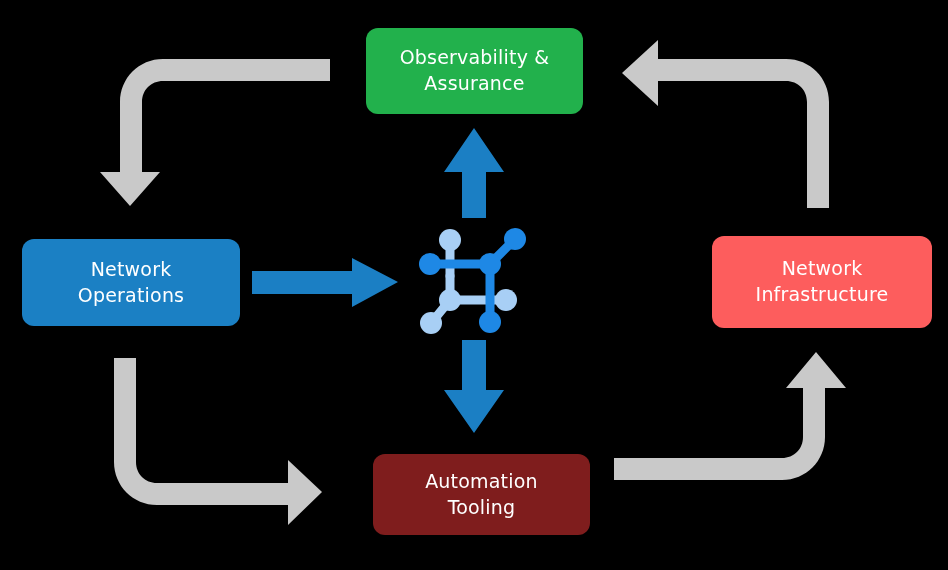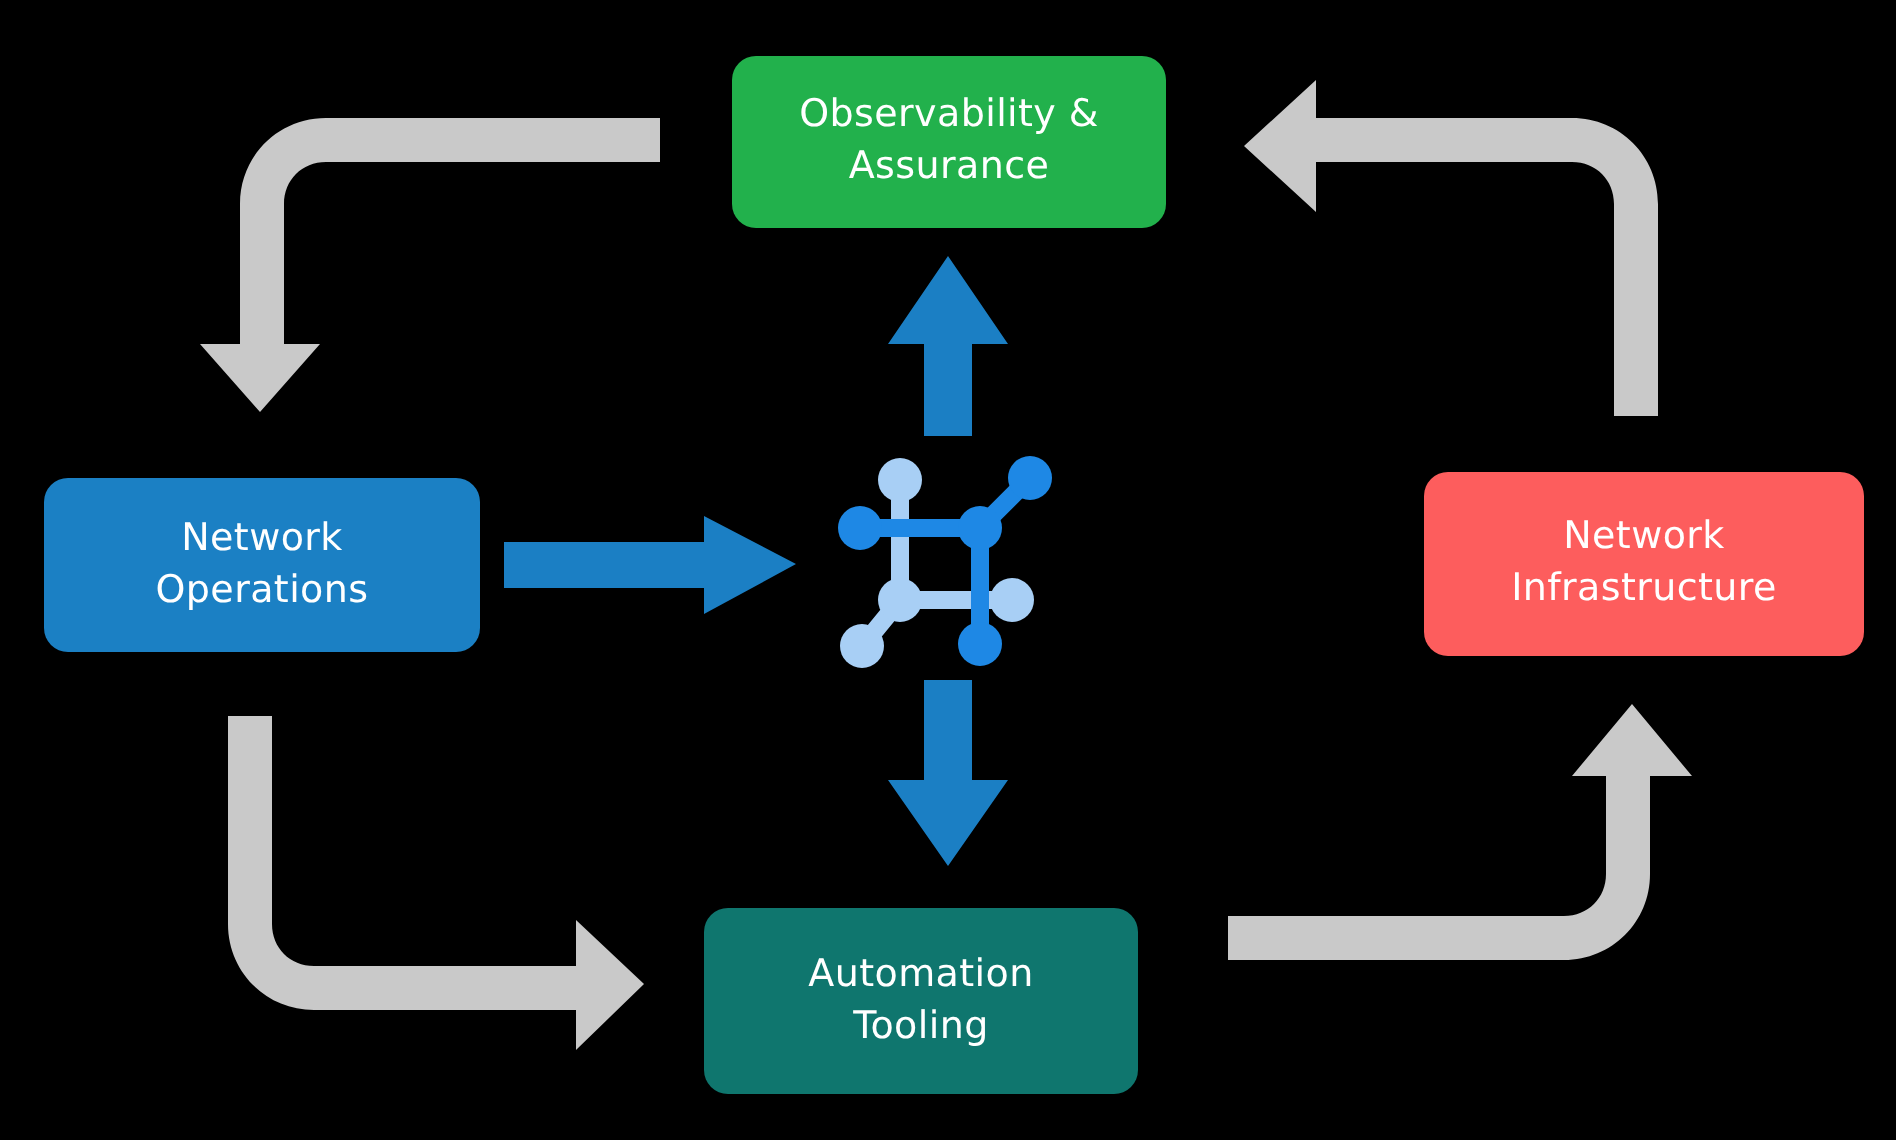--- a/index.html
+++ b/index.html
@@ -51,25 +51,25 @@
     background: #1b80c4;
   }
   #box-network-infrastructure {
     left: 712px;
     top: 236px;
     width: 220px;
     height: 92px;
     background: #fd5d5d;
   }
   #box-automation-tooling {
-    left: 352px;
+    left: 373px;
     top: 454px;
     width: 217px;
-    height: 93px;
-    background: #0f766e;
+    height: 81px;
+    background: #7f1d1d;
   }
   .svg-layer {
     position: absolute;
     left: 0;
     top: 0;
     width: 948px;
     height: 570px;
   }
   .gray-arrow {
     fill: #c9c9c9;

